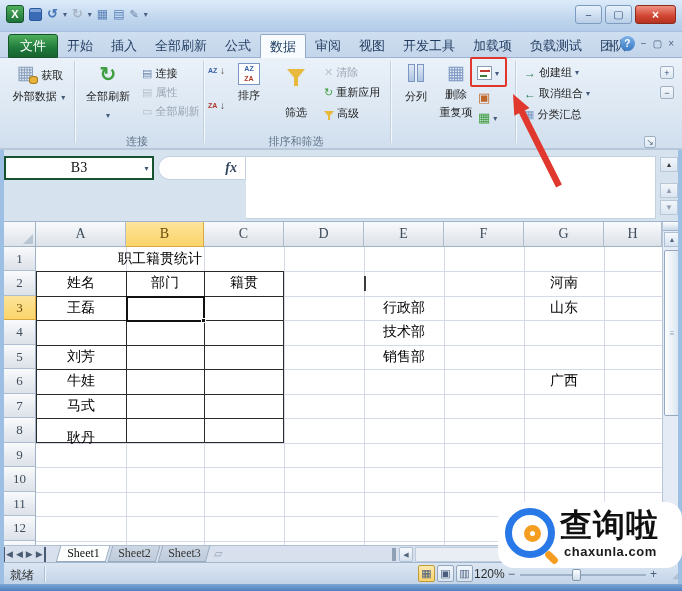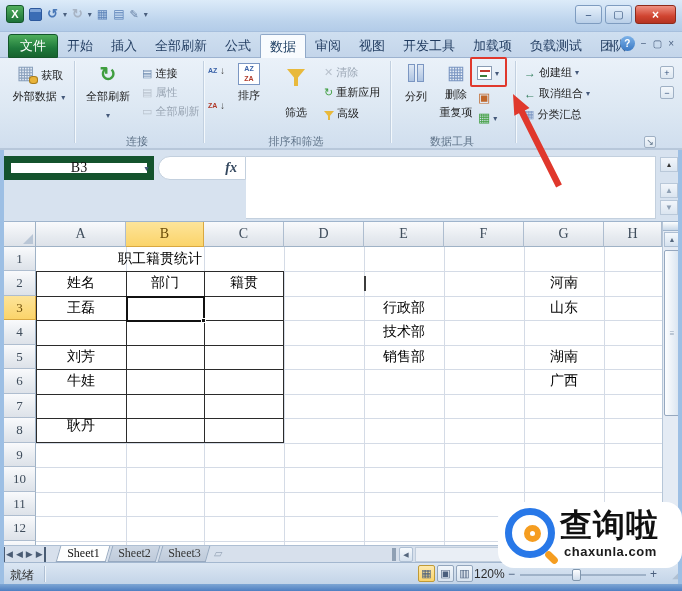--- a/index.html
+++ b/index.html
@@ -89,21 +89,21 @@
   .ic-arrow{font-size:12px;font-weight:bold;color:#2f7d5a;}
   .detailbtn{width:14px;height:13px;border:1px solid #9fb0c4;border-radius:2px;
     background:linear-gradient(#f4f8fc,#dde7f1);font-size:9px;color:#33517a;
     display:flex;align-items:center;justify-content:center;}
   .launcher{font-size:9px;color:#5f7389;border:1px solid #9fb0c4;border-radius:2px;
     width:12px;height:12px;display:flex;align-items:center;justify-content:center;
     background:linear-gradient(#f4f8fc,#dde7f1);}
 
   
   .fbar{left:0;top:150px;width:682px;height:72px;background:#d7e2ef;border-bottom:1px solid #9fb4cc;}
-  .namebox{left:4px;top:6px;width:150px;height:24px;background:#fff;border:7px solid #14532d;
+  .namebox{left:4px;top:6px;width:150px;height:24px;background:#fff;border:2px solid #14532d;
     font-family:"Liberation Serif",serif;font-size:14px;color:#111;
     display:flex;align-items:center;justify-content:center;}
   .nb-dd{left:140px;top:7px;width:13px;height:22px;display:flex;align-items:center;justify-content:center;
     font-size:8px;color:#44597a;}
   .fxpill{left:158px;top:6px;width:88px;height:24px;background:#fff;border:1px solid #c3d0de;
     border-radius:12px 0 0 12px;display:flex;align-items:center;justify-content:flex-end;padding-right:8px;
     font-family:"Liberation Serif",serif;font-style:italic;font-weight:bold;font-size:14px;color:#33475e;}
   .fwhite{left:246px;top:6px;width:410px;height:63px;background:#fff;border:1px solid #c3d0de;border-left:none;}
   .fsc{right:4px;width:18px;height:15px;display:flex;align-items:center;justify-content:center;
     font-size:8px;color:#8fa0b4;background:linear-gradient(#f2f6fb,#dbe5f0);border:1px solid #b9c8d9;}
@@ -318,21 +318,20 @@
       <span class="ic-valid"></span>
       <span class="dd">▾</span>
     </div>
     <div class="abs mini" style="left:478px;top:33px">
       <span class="ic-sq" style="color:#c0662a">▣</span>
     </div>
     <div class="abs mini" style="left:478px;top:53px">
       <span class="ic-sq" style="color:#3f9e3f">▦</span>
       <span class="dd">▾</span>
     </div>
-    <div class="abs glabel" style="left:392px;width:120px">数据工具</div>
 
     <div class="abs mini" style="left:524px;top:7px">
       <span class="ic-arrow">→</span>
       <span>创建组</span>
       <span class="dd">▾</span>
     </div>
     <div class="abs mini" style="left:524px;top:28px">
       <span class="ic-arrow">←</span>
       <span>取消组合</span>
       <span class="dd">▾</span>
@@ -414,27 +413,27 @@
     <div class="abs blkh" style="left:36px;top:172px;width:248px"></div>
     <div class="abs blkh" style="left:36px;top:196px;width:248px"></div>
 
     <div class="abs cell" style="left:36px;top:25px;width:248px;height:24px;line-height:23px">职工籍贯统计</div>
     <div class="abs cell" style="left:36px;top:49px;width:90px;height:25px;line-height:24px">姓名</div>
     <div class="abs cell" style="left:126px;top:49px;width:78px;height:25px;line-height:24px">部门</div>
     <div class="abs cell" style="left:204px;top:49px;width:80px;height:25px;line-height:24px">籍贯</div>
     <div class="abs cell" style="left:36px;top:74px;width:90px;height:24px;line-height:23px">王磊</div>
     <div class="abs cell" style="left:36px;top:123px;width:90px;height:24px;line-height:23px">刘芳</div>
     <div class="abs cell" style="left:36px;top:147px;width:90px;height:25px;line-height:24px">牛娃</div>
-    <div class="abs cell" style="left:36px;top:192px;width:90px;height:35px;line-height:24px">耿丹</div>
+    <div class="abs cell" style="left:36px;top:172px;width:90px;height:24px;line-height:23px">马式</div>
+    <div class="abs cell" style="left:36px;top:204px;width:90px;height:35px;line-height:24px">耿丹</div>
     <div class="abs cell" style="left:364px;top:74px;width:80px;height:24px;line-height:23px">行政部</div>
     <div class="abs cell" style="left:364px;top:123px;width:80px;height:24px;line-height:23px">销售部</div>
     <div class="abs cell" style="left:364px;top:98px;width:80px;height:25px;line-height:24px">技术部</div>
     <div class="abs cell" style="left:524px;top:49px;width:80px;height:25px;line-height:24px">河南</div>
     <div class="abs cell" style="left:524px;top:74px;width:80px;height:24px;line-height:23px">山东</div>
-    <div class="abs cell" style="left:524px;top:123px;width:80px;height:24px;line-height:23px">湖南</div>
     <div class="abs cell" style="left:524px;top:147px;width:80px;height:25px;line-height:24px">广西</div>
 
     <div class="abs caret"></div>
     <div class="abs selbox"></div>
     <div class="abs selhandle"></div>
 
     <div class="abs vscroll">
       <div class="abs vs-split"></div>
       <div class="abs vsbtn" style="top:10px">▲</div>
       <div class="abs vthumb">≡</div>

